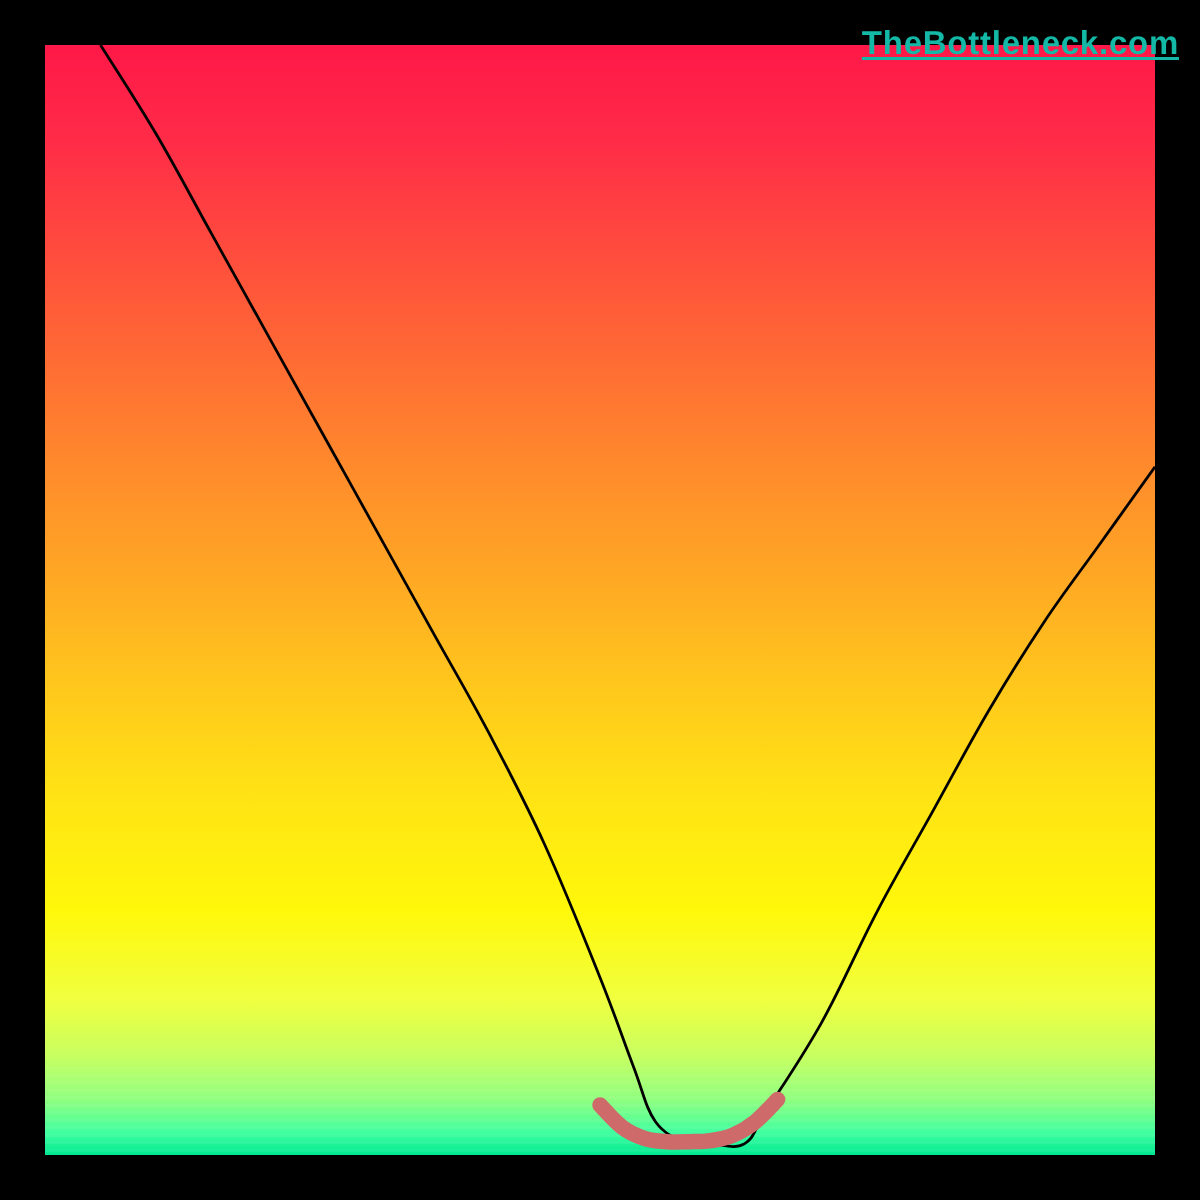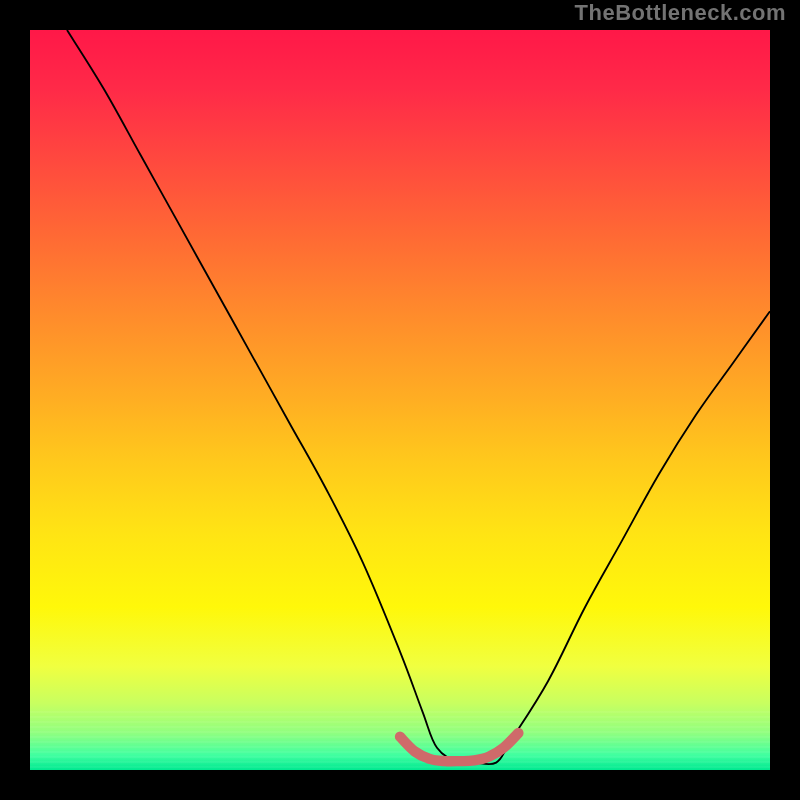--- a/index.html
+++ b/index.html
@@ -12,27 +12,28 @@
     overflow: hidden;
   }
   .frame {
     position: relative;
     width: 800px;
     height: 800px;
     background: #000;
   }
   .watermark {
     position: absolute;
-    top: 0;
+    top: 16px;
     right: 14px;
-    color: #737373;
+    color: #14b8a6;
     font-size: 22px;
     font-weight: 600;
     letter-spacing: 0.5px;
     z-index: 5;
+    text-decoration: underline;
   }
   .plot {
     position: absolute;
     left: 30px;
     top: 30px;
     width: 740px;
     height: 740px;
     overflow: hidden;
   }
   .gradient {

